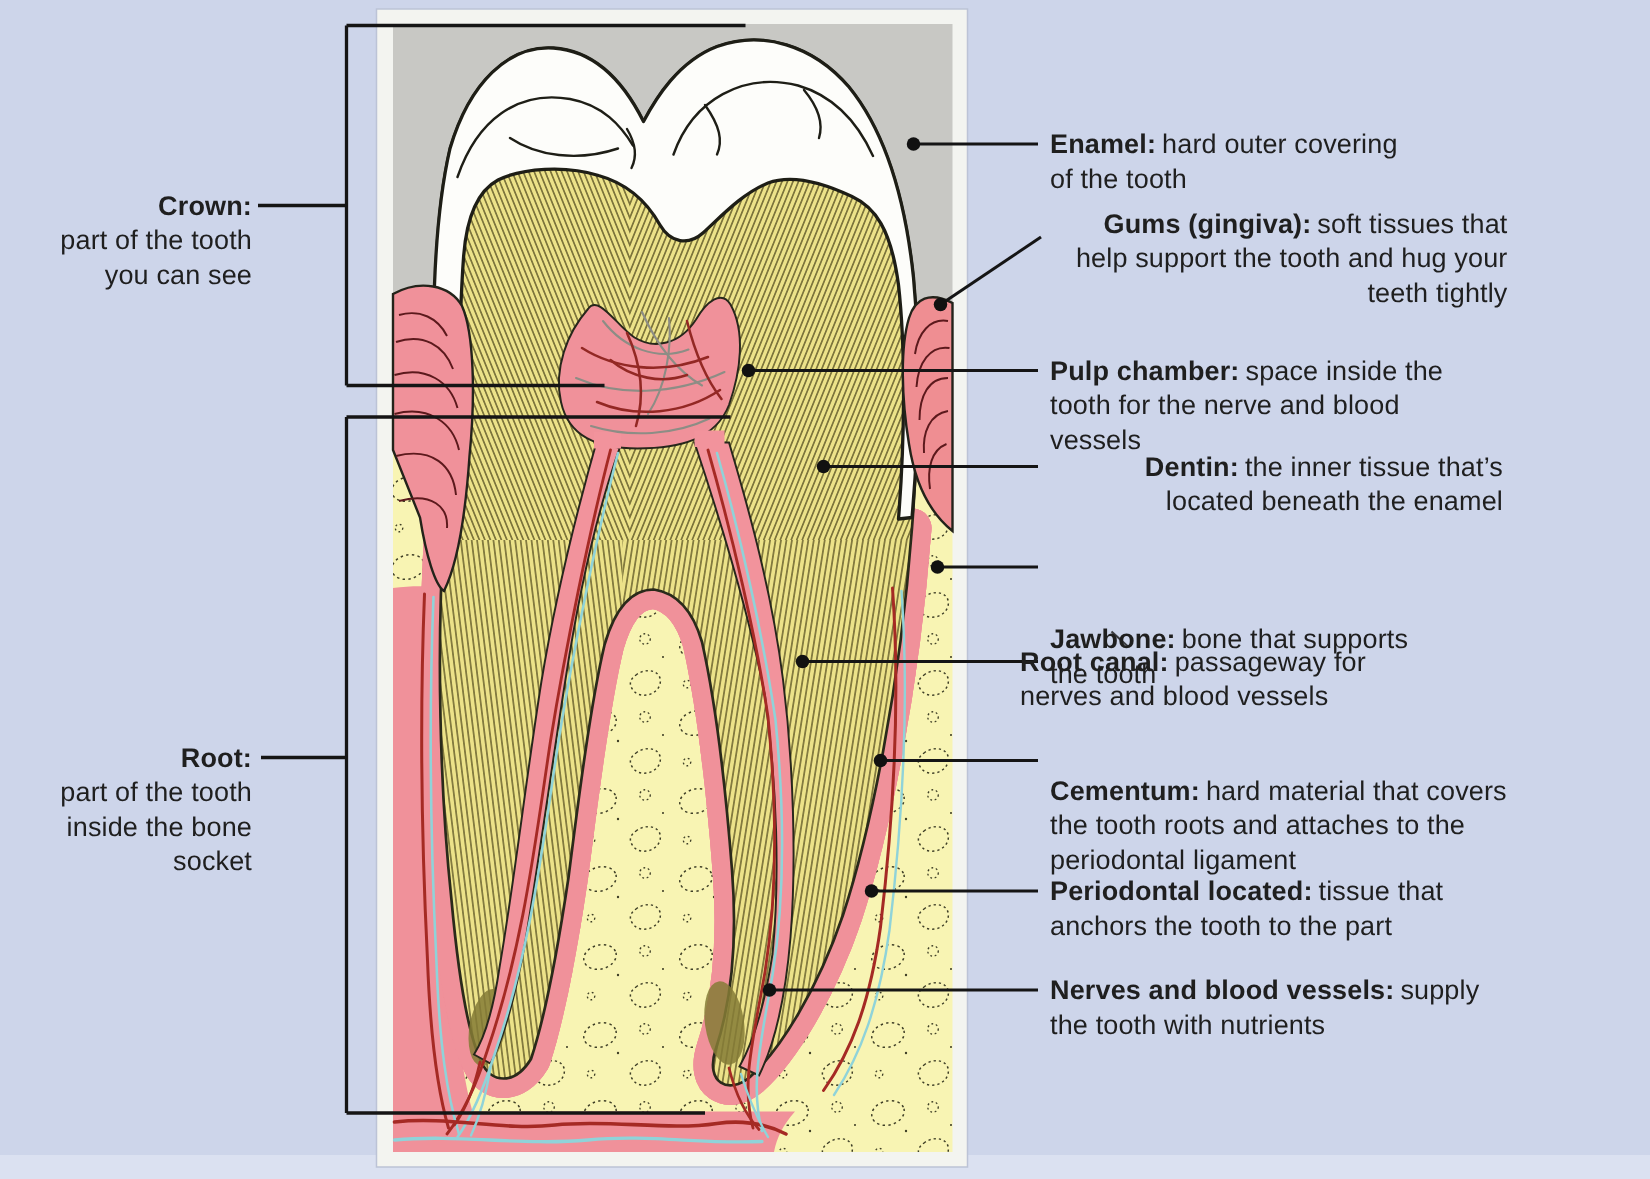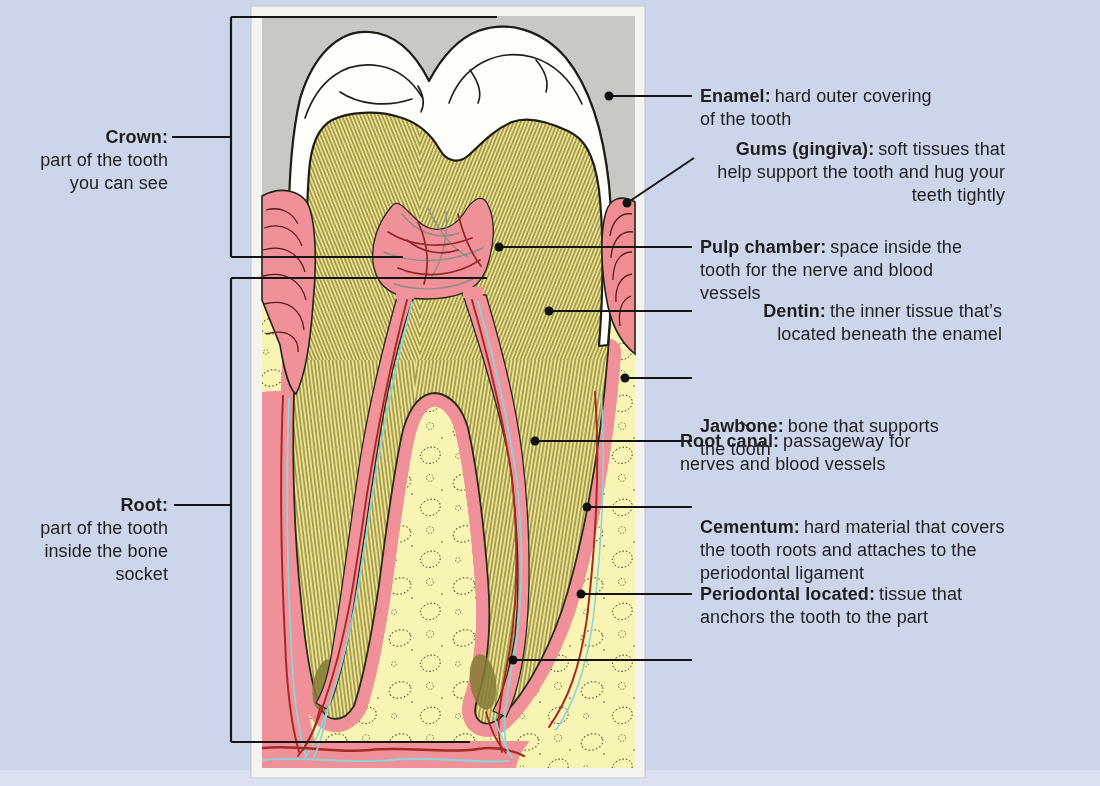--- a/index.html
+++ b/index.html
@@ -229,14 +229,17 @@
 </div>
 <div class="lbl" style="left:680px;top:430px;width:282px;">
   <b>Root canal:</b><span>passageway for nerves and blood vessels</span>
 </div>
 <div class="lbl" style="left:700px;top:516px;width:305px;">
   <b>Cementum:</b><span>hard material that covers the tooth roots and attaches to the periodontal ligament</span>
 </div>
 <div class="lbl" style="left:700px;top:583px;width:278px;">
   <b>Periodontal located:</b><span>tissue that anchors the tooth to the part</span>
 </div>
+<div class="lbl" style="left:700px;top:649px;width:308px;">
+  <b>Nerves and blood vessels:</b><span>supply the tooth with nutrients</span>
+</div>
 
 </div>
 
 </body></html>

